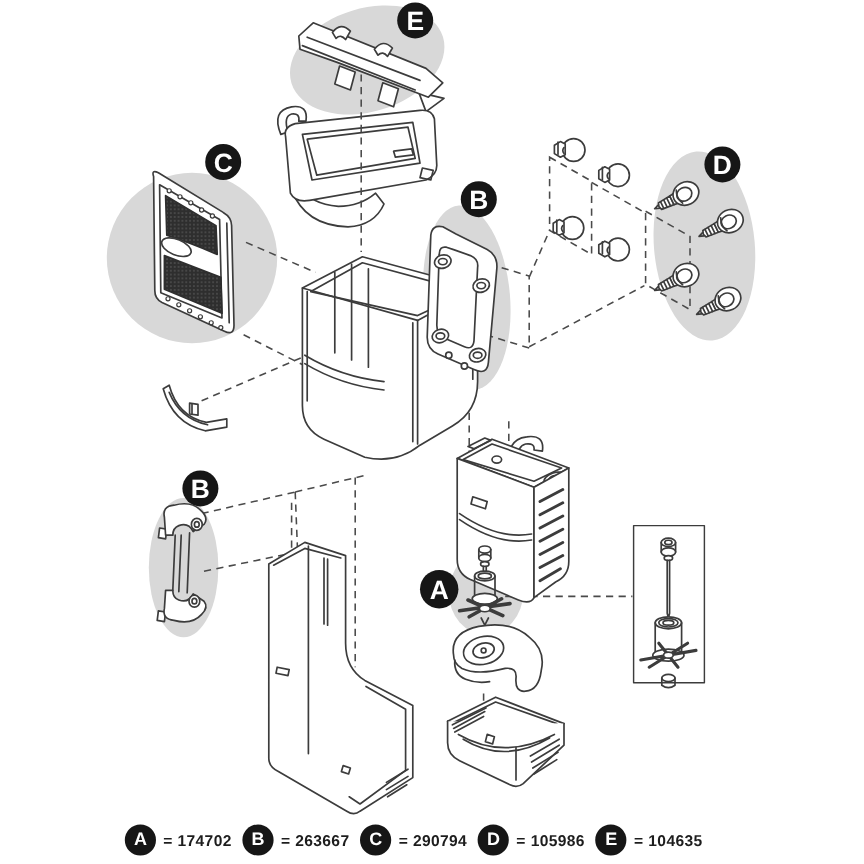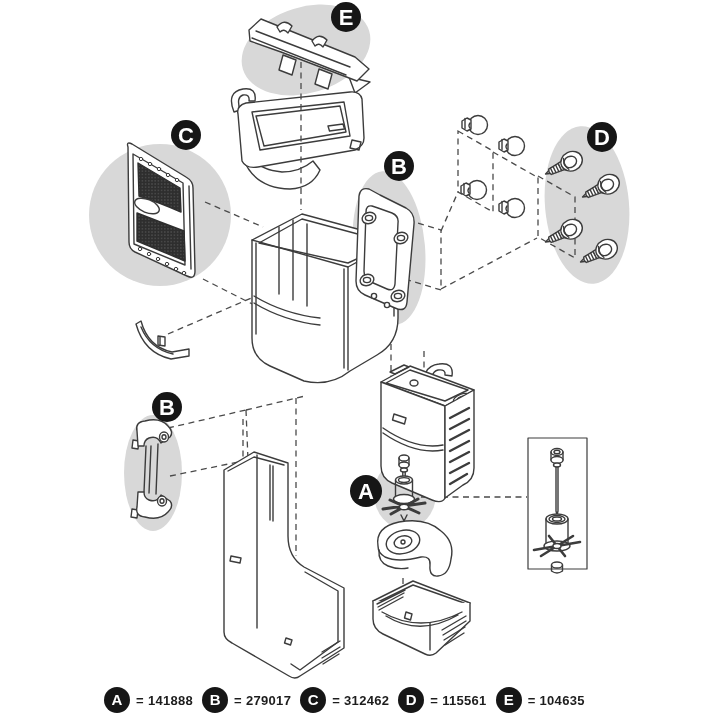--- a/index.html
+++ b/index.html
@@ -295,42 +295,42 @@
     </g>
   </g>
 </svg>
 </div>
 
 <div class="legend">
   <div class="legend-item">
     <span class="badge">A</span>
     <span class="pn">
         <span>=</span>
-        <span>141888</span>
+        <span>174702</span>
       </span>
   </div>
   <div class="legend-item">
     <span class="badge">B</span>
     <span class="pn">
         <span>=</span>
-        <span>279017</span>
+        <span>263667</span>
       </span>
   </div>
   <div class="legend-item">
     <span class="badge">C</span>
     <span class="pn">
         <span>=</span>
-        <span>312462</span>
+        <span>290794</span>
       </span>
   </div>
   <div class="legend-item">
     <span class="badge">D</span>
     <span class="pn">
         <span>=</span>
-        <span>115561</span>
+        <span>105986</span>
       </span>
   </div>
   <div class="legend-item">
     <span class="badge">E</span>
     <span class="pn">
         <span>=</span>
         <span>104635</span>
       </span>
   </div>
 </div>

